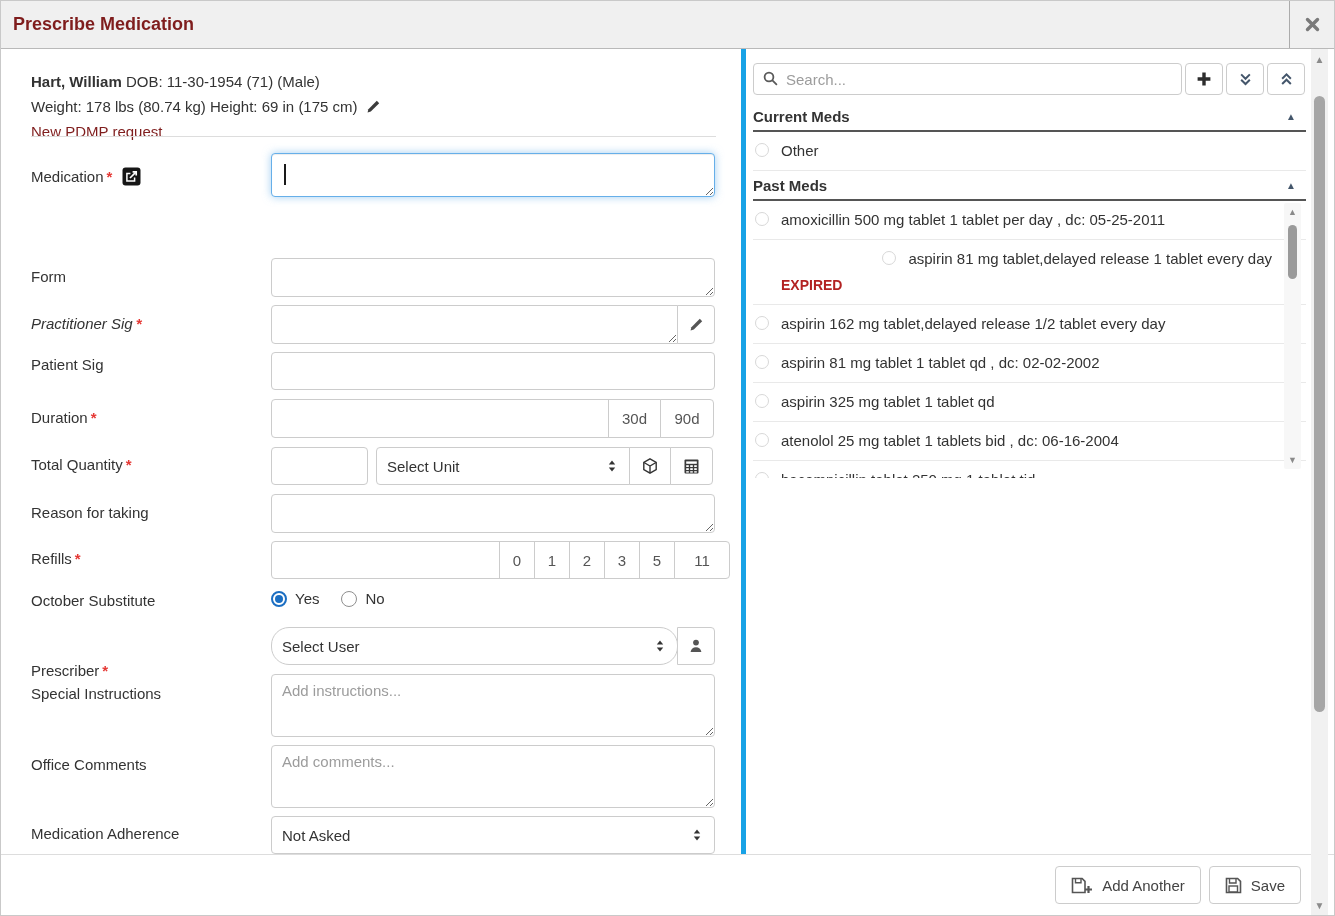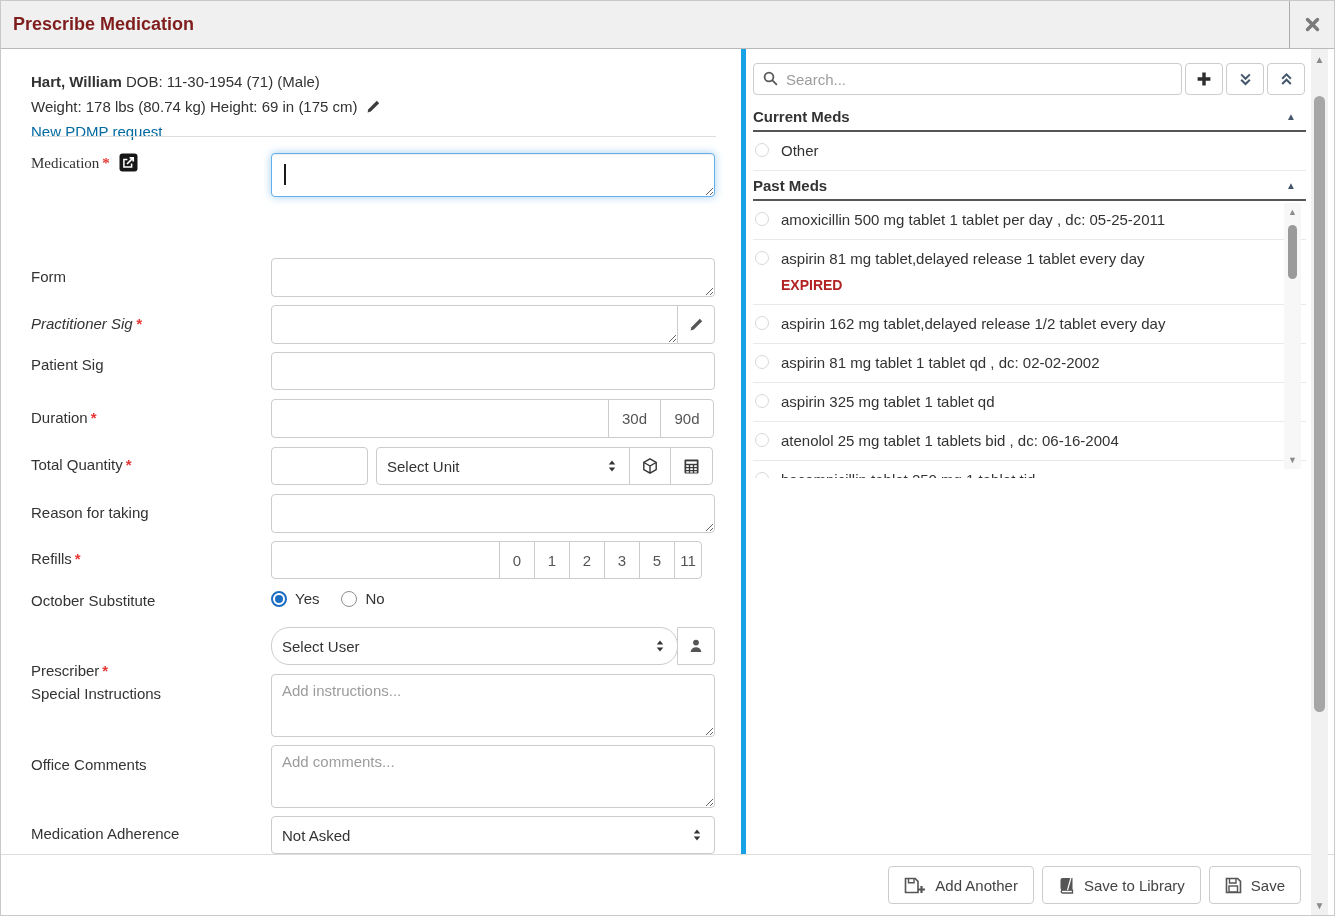--- a/index.html
+++ b/index.html
@@ -9,21 +9,21 @@
 
   
   .hdr { position:absolute; top:0; left:0; right:0; height:48px; background:#f0f0f0; border-bottom:1px solid #b9b9b9; }
   .hdr-title { position:absolute; left:12px; top:13px; font-size:18px; font-weight:bold; color:#7f1d1d; }
   .hdr-close { position:absolute; right:0; top:0; width:45px; height:47px; border-left:1px solid #ababab; display:flex; align-items:center; justify-content:center; cursor:pointer; }
 
   
   .lpane { position:absolute; left:0; top:48px; width:740px; height:807px; background:#fff; overflow:hidden; }
   .pt-info { position:absolute; left:30px; top:12px; font-size:15px; line-height:25px;margin-top:8px; }
   .pt-name { font-weight:bold; }
-  .link { color:#0369a1; cursor:pointer; text-decoration:none; }
+  .link { color:#7f1d1d; cursor:pointer; text-decoration:none; }
   .pt-divider { position:absolute; left:30px; top:87px; width:685px; height:0; border-top:1px solid #ddd; }
 
   .frow { position:absolute; left:0; width:740px; display:flex; }
   .frow .lbl { position:absolute; left:30px; width:232px; font-size:15px; color:#333; }
   .frow .ctl { position:absolute; left:270px; width:444px; }
   .req { color:#e53935; font-weight:bold; margin-left:3px; }
 
   input[type=text], textarea, .sel {
     border:1px solid #ccc; border-radius:4px; font-family:inherit; font-size:15px; color:#333;
     padding:7px 10px; background:#fff; width:100%; outline:none;
@@ -114,21 +114,21 @@
           <svg width="15" height="15" viewBox="0 0 15 15">
               <path d="M1.6 13.4l.8-3.2L10.8 1.8l2.4 2.4-8.4 8.4-3.2.8z" fill="#3c3c3c"></path>
             </svg>
         </span>
       </div>
       <div><a class="link">New PDMP request</a></div>
     </div>
     <div class="pt-divider"></div>
 
     <div class="frow" style="top:104px;height:44px;align-items:center;">
-      <div class="lbl" style="top:0;font-family:Liberation Serif, serif;">
+      <div class="lbl" style="top:14px;">
         <span>Medication</span><span class="req">*</span>
         <span style="display:inline-block;vertical-align:-4px;margin-left:5px;">
           <svg width="19" height="19" viewBox="0 0 19 19">
               <rect x="0.5" y="0.5" width="18" height="18" rx="3" fill="#161616"></rect>
               <path d="M10.6 4.8h3.6v3.6" stroke="#fff" stroke-width="1.7" fill="none"></path>
               <path d="M13.9 5.1L8 11" stroke="#fff" stroke-width="1.7"></path>
               <path d="M8.4 6.4H4.9v7.7h7.7v-3.5" stroke="#fff" stroke-width="1.5" fill="none"></path>
             </svg>
         </span>
       </div>
@@ -235,21 +235,21 @@
       <div class="lbl" style="top:9px;">
         <span>Refills</span><span class="req">*</span>
       </div>
       <div class="ctl grp">
         <input type="text" style="height: 38px; width: 229px; flex: 0 0 auto;">
         <button class="btn" style="width:36px;height:38px;">0</button>
         <button class="btn" style="width:36px;height:38px;">1</button>
         <button class="btn" style="width:36px;height:38px;">2</button>
         <button class="btn" style="width:36px;height:38px;">3</button>
         <button class="btn" style="width:36px;height:38px;">5</button>
-        <button class="btn" style="width:28px;height:38px;">11</button>
+        <button class="btn" style="width:56px;height:38px;">11</button>
       </div>
     </div>
 
     <div class="frow" style="top:541px;">
       <div class="lbl" style="top:2px;">October Substitute</div>
       <div class="ctl" style="display:flex;align-items:center;">
         <span class="radio sel-on"></span>
         <span class="rlabel">Yes</span>
         <span class="radio"></span>
         <span class="rlabel">No</span>
@@ -358,21 +358,21 @@
       <span>Past Meds</span>
       <span class="tri">▲</span>
     </div>
 
     <div class="med-list">
       <div class="med-row">
         <span class="radio"></span>
         <span>amoxicillin 500 mg tablet 1 tablet per day , dc: 05-25-2011</span>
       </div>
       <div class="med-row" style="display:block;">
-        <div style="display:flex;gap:12px;align-items:flex-start;">
+        <div style="display:flex;gap:12px;align-items:flex-start;justify-content:flex-end;">
           <span class="radio"></span>
           <span>aspirin 81 mg tablet,delayed release 1 tablet every day</span>
         </div>
         <div class="expired">EXPIRED</div>
       </div>
       <div class="med-row">
         <span class="radio"></span>
         <span>aspirin 162 mg tablet,delayed release 1/2 tablet every day</span>
       </div>
       <div class="med-row">
@@ -408,30 +408,20 @@
               <path d="M1.5 1.5h9.6l2.9 2.9v11.1H1.5z" fill="none" stroke="#555" stroke-width="1.6"></path>
               <path d="M4.5 1.8v4h5.5v-4" fill="none" stroke="#555" stroke-width="1.4"></path>
               <path d="M17.5 9v7M14 12.5h7" stroke="#555" stroke-width="2.2"></path>
             </svg>
         </span>
         <span>Add Another</span>
       </button>
       <button class="ftr-btn">
         <span>
           <svg width="17" height="17" viewBox="0 0 17 17">
-              <path d="M4.6 1h9.9v12.2H4.6A2.1 2.1 0 012.5 11V3.1A2.1 2.1 0 014.6 1z" fill="#555"></path>
-              <path d="M4.6 13.2h9.9v2.8H4.6a1.4 1.4 0 110-2.8z" fill="none" stroke="#555" stroke-width="1.3"></path>
-              <path d="M12.9 1L9.5 13.2" stroke="#fff" stroke-width="1.2"></path>
-            </svg>
-        </span>
-        <span>Save to Library</span>
-      </button>
-      <button class="ftr-btn">
-        <span>
-          <svg width="17" height="17" viewBox="0 0 17 17">
               <path d="M1.5 1.5h11.1l2.9 2.9v11.1H1.5z" fill="none" stroke="#555" stroke-width="1.6"></path>
               <path d="M4.5 1.8v4.2h6.5V1.8" fill="none" stroke="#555" stroke-width="1.4"></path>
               <rect x="4" y="9" width="8.5" height="6" fill="none" stroke="#555" stroke-width="1.4"></rect>
             </svg>
         </span>
         <span>Save</span>
       </button>
     </div>
   </div>
 

